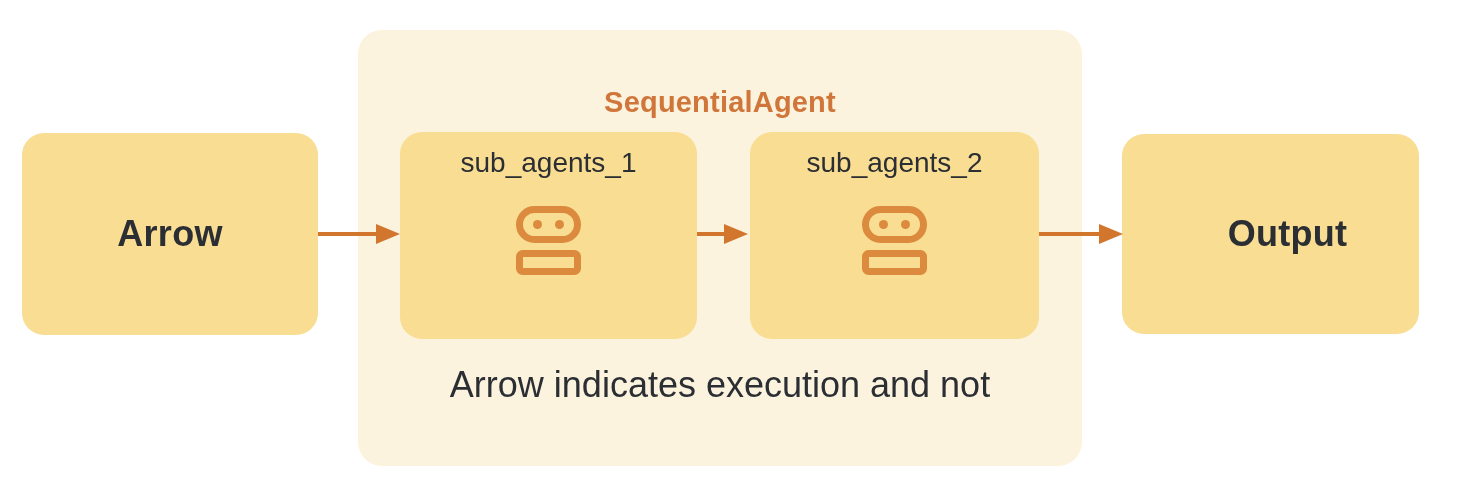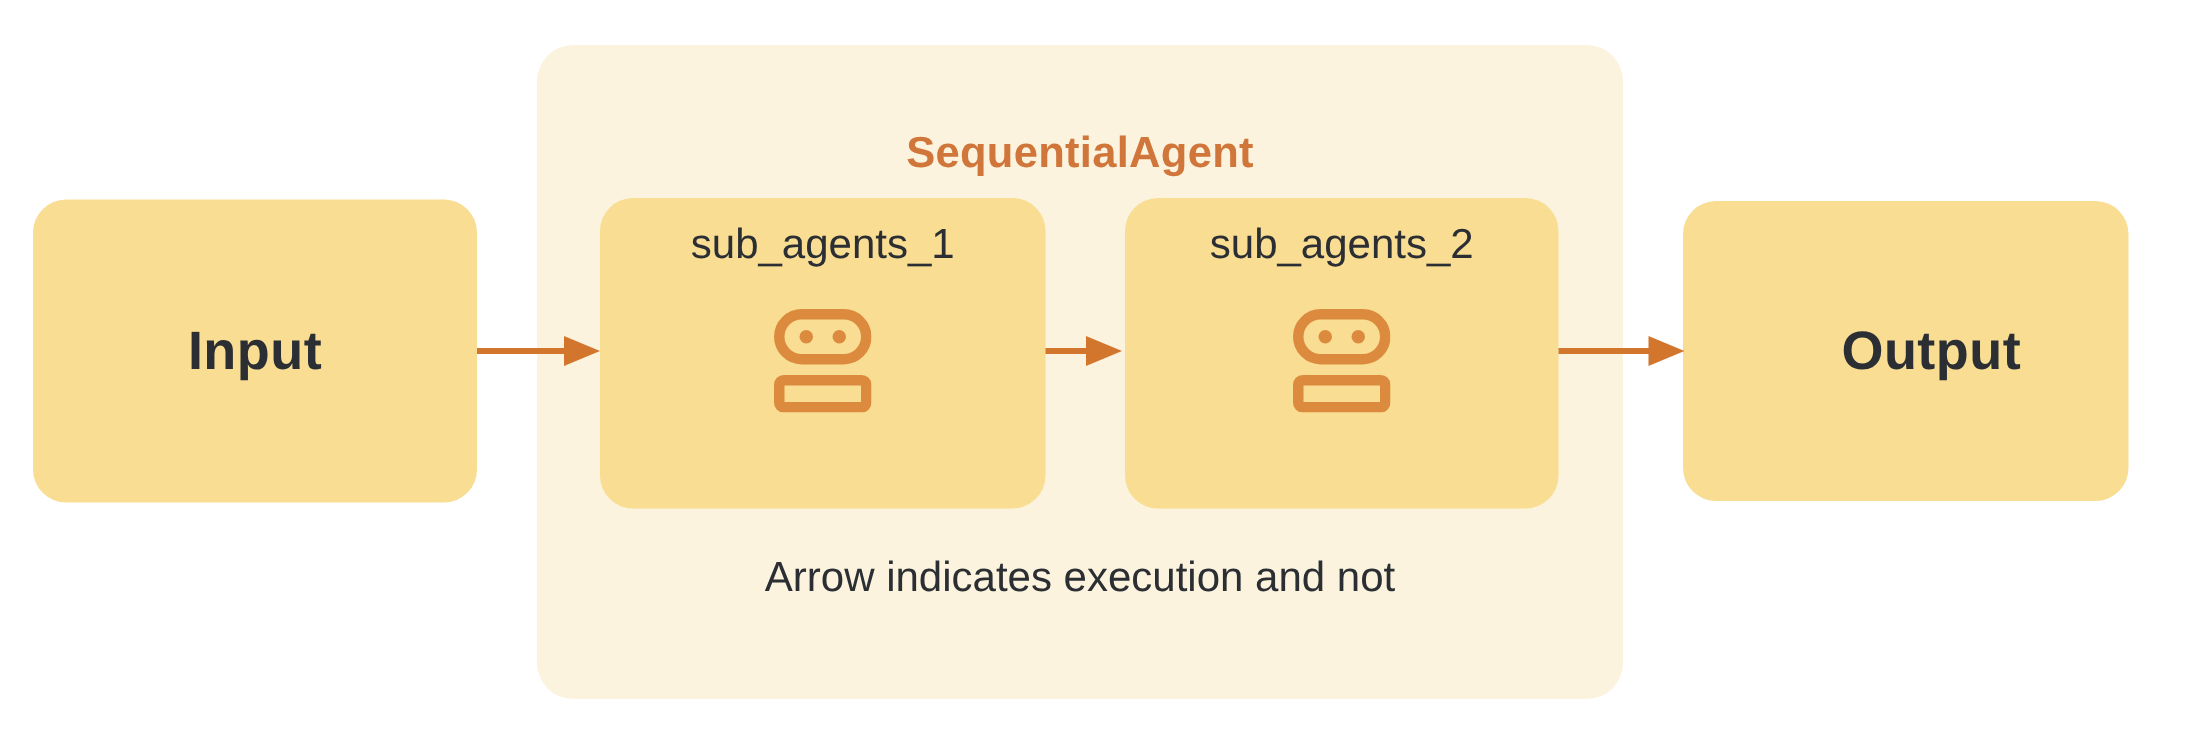--- a/index.html
+++ b/index.html
@@ -77,21 +77,21 @@
     margin-top: 26px;
     color: var(--icon-stroke);
     display: block;
   }
   .caption {
     position: absolute;
     left: 0;
     bottom: 64px;
     width: 100%;
     text-align: center;
-    font-size: 28px;
+    font-size: 36px;
     line-height: 35px;
     color: var(--dark-text);
   }
   .arrow-layer {
     position: absolute;
     left: 0;
     top: 0;
     width: 1462px;
     height: 504px;
     pointer-events: none;
@@ -125,21 +125,21 @@
   <div class="node sub-node node-sub2">
     <div class="sub-label">sub_agents_2</div>
     <svg class="robot-icon" width="65" height="69" viewBox="0 0 65 69" fill="none" xmlns="http://www.w3.org/2000/svg">
       <rect x="3.5" y="3.5" width="58" height="30" rx="15" stroke="currentColor" stroke-width="7" fill="none"></rect>
       <circle cx="21.5" cy="18.5" r="4.5" fill="currentColor"></circle>
       <circle cx="43.5" cy="18.5" r="4.5" fill="currentColor"></circle>
       <rect x="3.5" y="47.5" width="58" height="18" rx="3" stroke="currentColor" stroke-width="7" fill="none"></rect>
     </svg>
   </div>
 
-  <div class="node io-node node-input">Input</div>
+  <div class="node io-node node-input">Arrow</div>
 
   <div class="node io-node node-output">Output</div>
 
   <svg class="arrow-layer" viewBox="0 0 1462 504" xmlns="http://www.w3.org/2000/svg">
     <g>
       <line x1="318" y1="234" x2="382" y2="234"></line>
       <polygon points="400,234 376,224 376,244"></polygon>
     </g>
     <g>
       <line x1="697" y1="234" x2="730" y2="234"></line>

